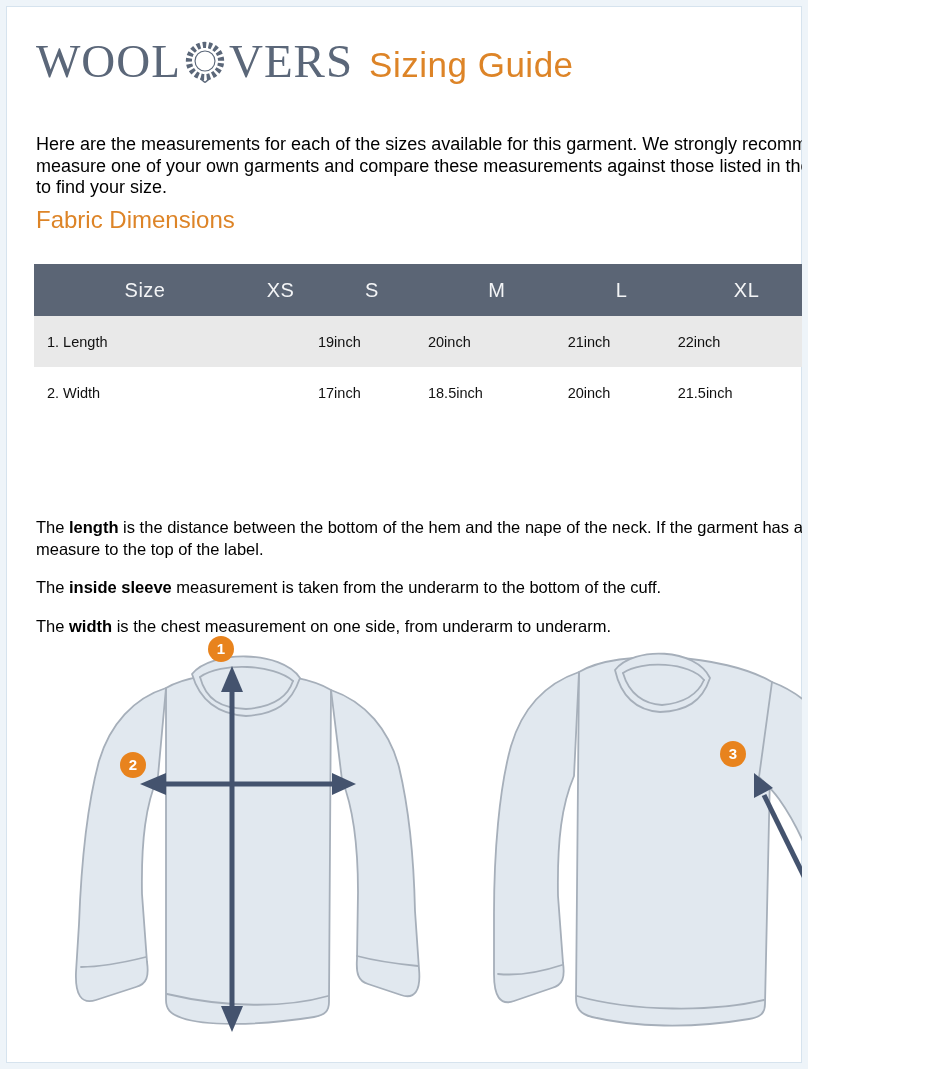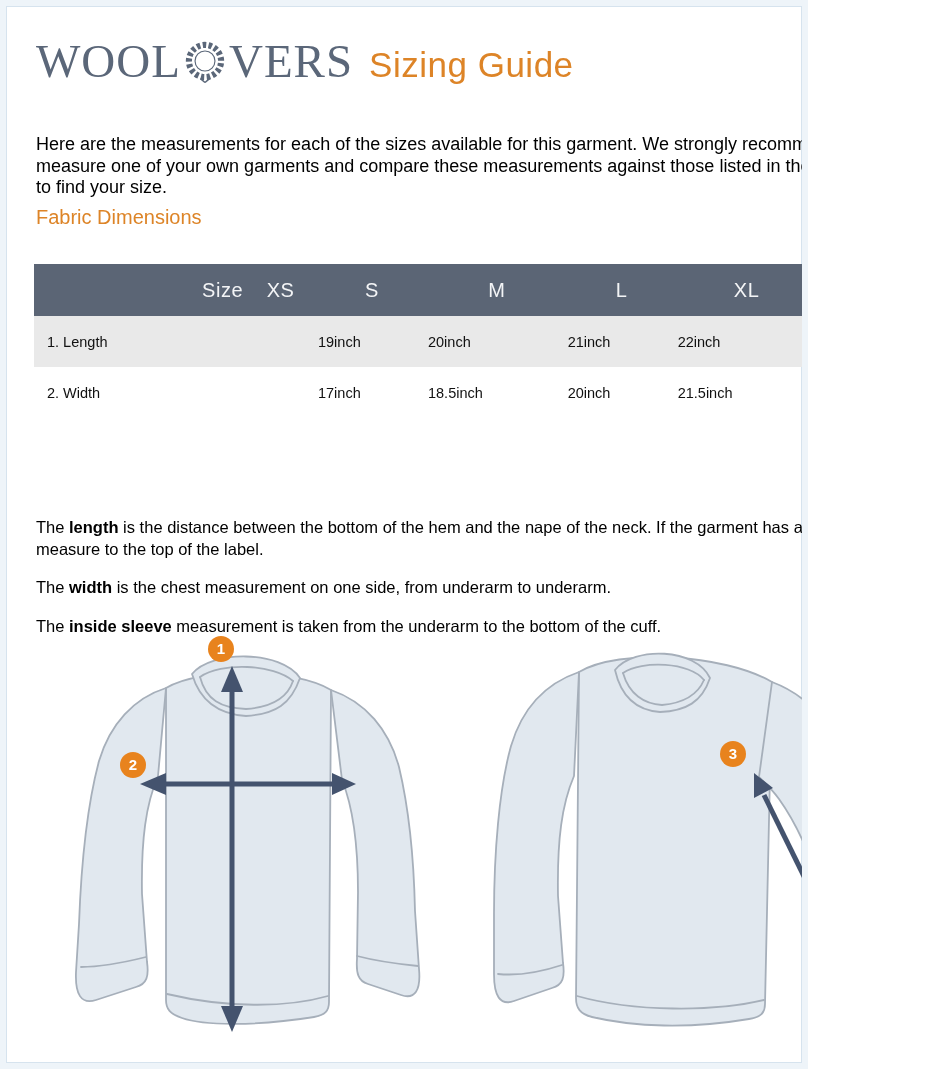--- a/index.html
+++ b/index.html
@@ -12,27 +12,27 @@
   
   .logo-row{position:absolute;top:30px;left:30px;display:flex;align-items:center;gap:16px;}
   .logo{display:flex;align-items:center;font-family:"Liberation Serif",serif;
         font-size:47px;color:#5b6779;line-height:1;letter-spacing:1px;}
   .wreath{margin:0 1px;display:block;}
   .page-title{font-size:35px;color:#dd8427;padding-top:8px;letter-spacing:0.5px;}
   
   .intro{position:absolute;top:110px;left:30px;width:880px;
          font-size:18px;line-height:21.5px;color:#000;}
   
-  .section-heading{position:absolute;top:200px;left:30px;font-size:20px;color:#dd8427;}
+  .section-heading{position:absolute;top:200px;left:30px;font-size:24px;color:#dd8427;}
   
   .table-wrap{position:absolute;top:258px;left:28px;}
   table.size-table{border-collapse:collapse;width:884px;}
   .size-table th{background:#5b6575;color:#f3f4f6;font-weight:400;font-size:20px;
                  height:50px;text-align:center;letter-spacing:0.5px;}
-  .size-table th.first{text-align:right;padding-left:13px;width:196px;}
+  .size-table th.first{text-align:center;padding-left:13px;width:196px;}
   .size-table td{height:49px;font-size:14.5px;color:#111;}
   .size-table td.first{text-align:left;padding-left:13px;}
   .size-table tr.alt{background:#e9e9e9;}
   
   .notes{position:absolute;top:494px;left:30px;width:880px;color:#000;}
   .note{font-size:16.5px;line-height:21.5px;margin:17px 0 13px 0;}
   .note b{font-weight:700;}
   
   .figures{position:absolute;top:618px;left:0;width:936px;height:440px;}
   .fig-left{position:absolute;left:40px;top:10px;}
@@ -93,22 +93,22 @@
           <td>20inch</td>
           <td>21.5inch</td>
           <td></td>
         </tr>
       </tbody>
     </table>
   </div>
 
   <div class="notes">
     <p class="note"><span>The </span><b>length</b><span> is the distance between the bottom of the hem and the nape of the neck. If the garment has a collar, measure to the top of the label.</span></p>
+    <p class="note"><span>The </span><b>inside sleeve</b><span> measurement is taken from the underarm to the bottom of the cuff.</span></p>
     <p class="note"><span>The </span><b>width</b><span> is the chest measurement on one side, from underarm to underarm.</span></p>
-    <p class="note"><span>The </span><b>inside sleeve</b><span> measurement is taken from the underarm to the bottom of the cuff.</span></p>
   </div>
 
   <div class="figures">
 
     <svg class="fig-left" width="400" height="408" viewBox="0 0 400 408">
       <g fill="#e1e8ef" stroke="#a6afba" stroke-width="1.8" stroke-linejoin="round" stroke-linecap="round">
         <path d="M120,54 C155,33 248,34 285,56 L283,368 C283,377 279,381 268,383 C212,392 158,392 136,384 C124,380 120,375 120,366 Z"></path>
         <path d="M120,54 C88,64 64,90 53,127 C41,172 35,235 33,290 L30,338 C29,360 35,371 50,366 L90,353 C101,350 103,342 101,328 L96,260 C95,205 100,170 112,142 Z"></path>
         <path d="M285,56 C320,68 343,96 353,133 C363,175 368,230 369,277 L373,335 C375,356 369,366 355,361 L322,350 C312,347 310,339 311,325 L312,258 C312,207 307,173 296,146 Z"></path>
         <path d="M146,40 C165,16 235,16 254,44 C245,70 230,80 200,82 C170,80 153,64 146,40 Z"></path>

